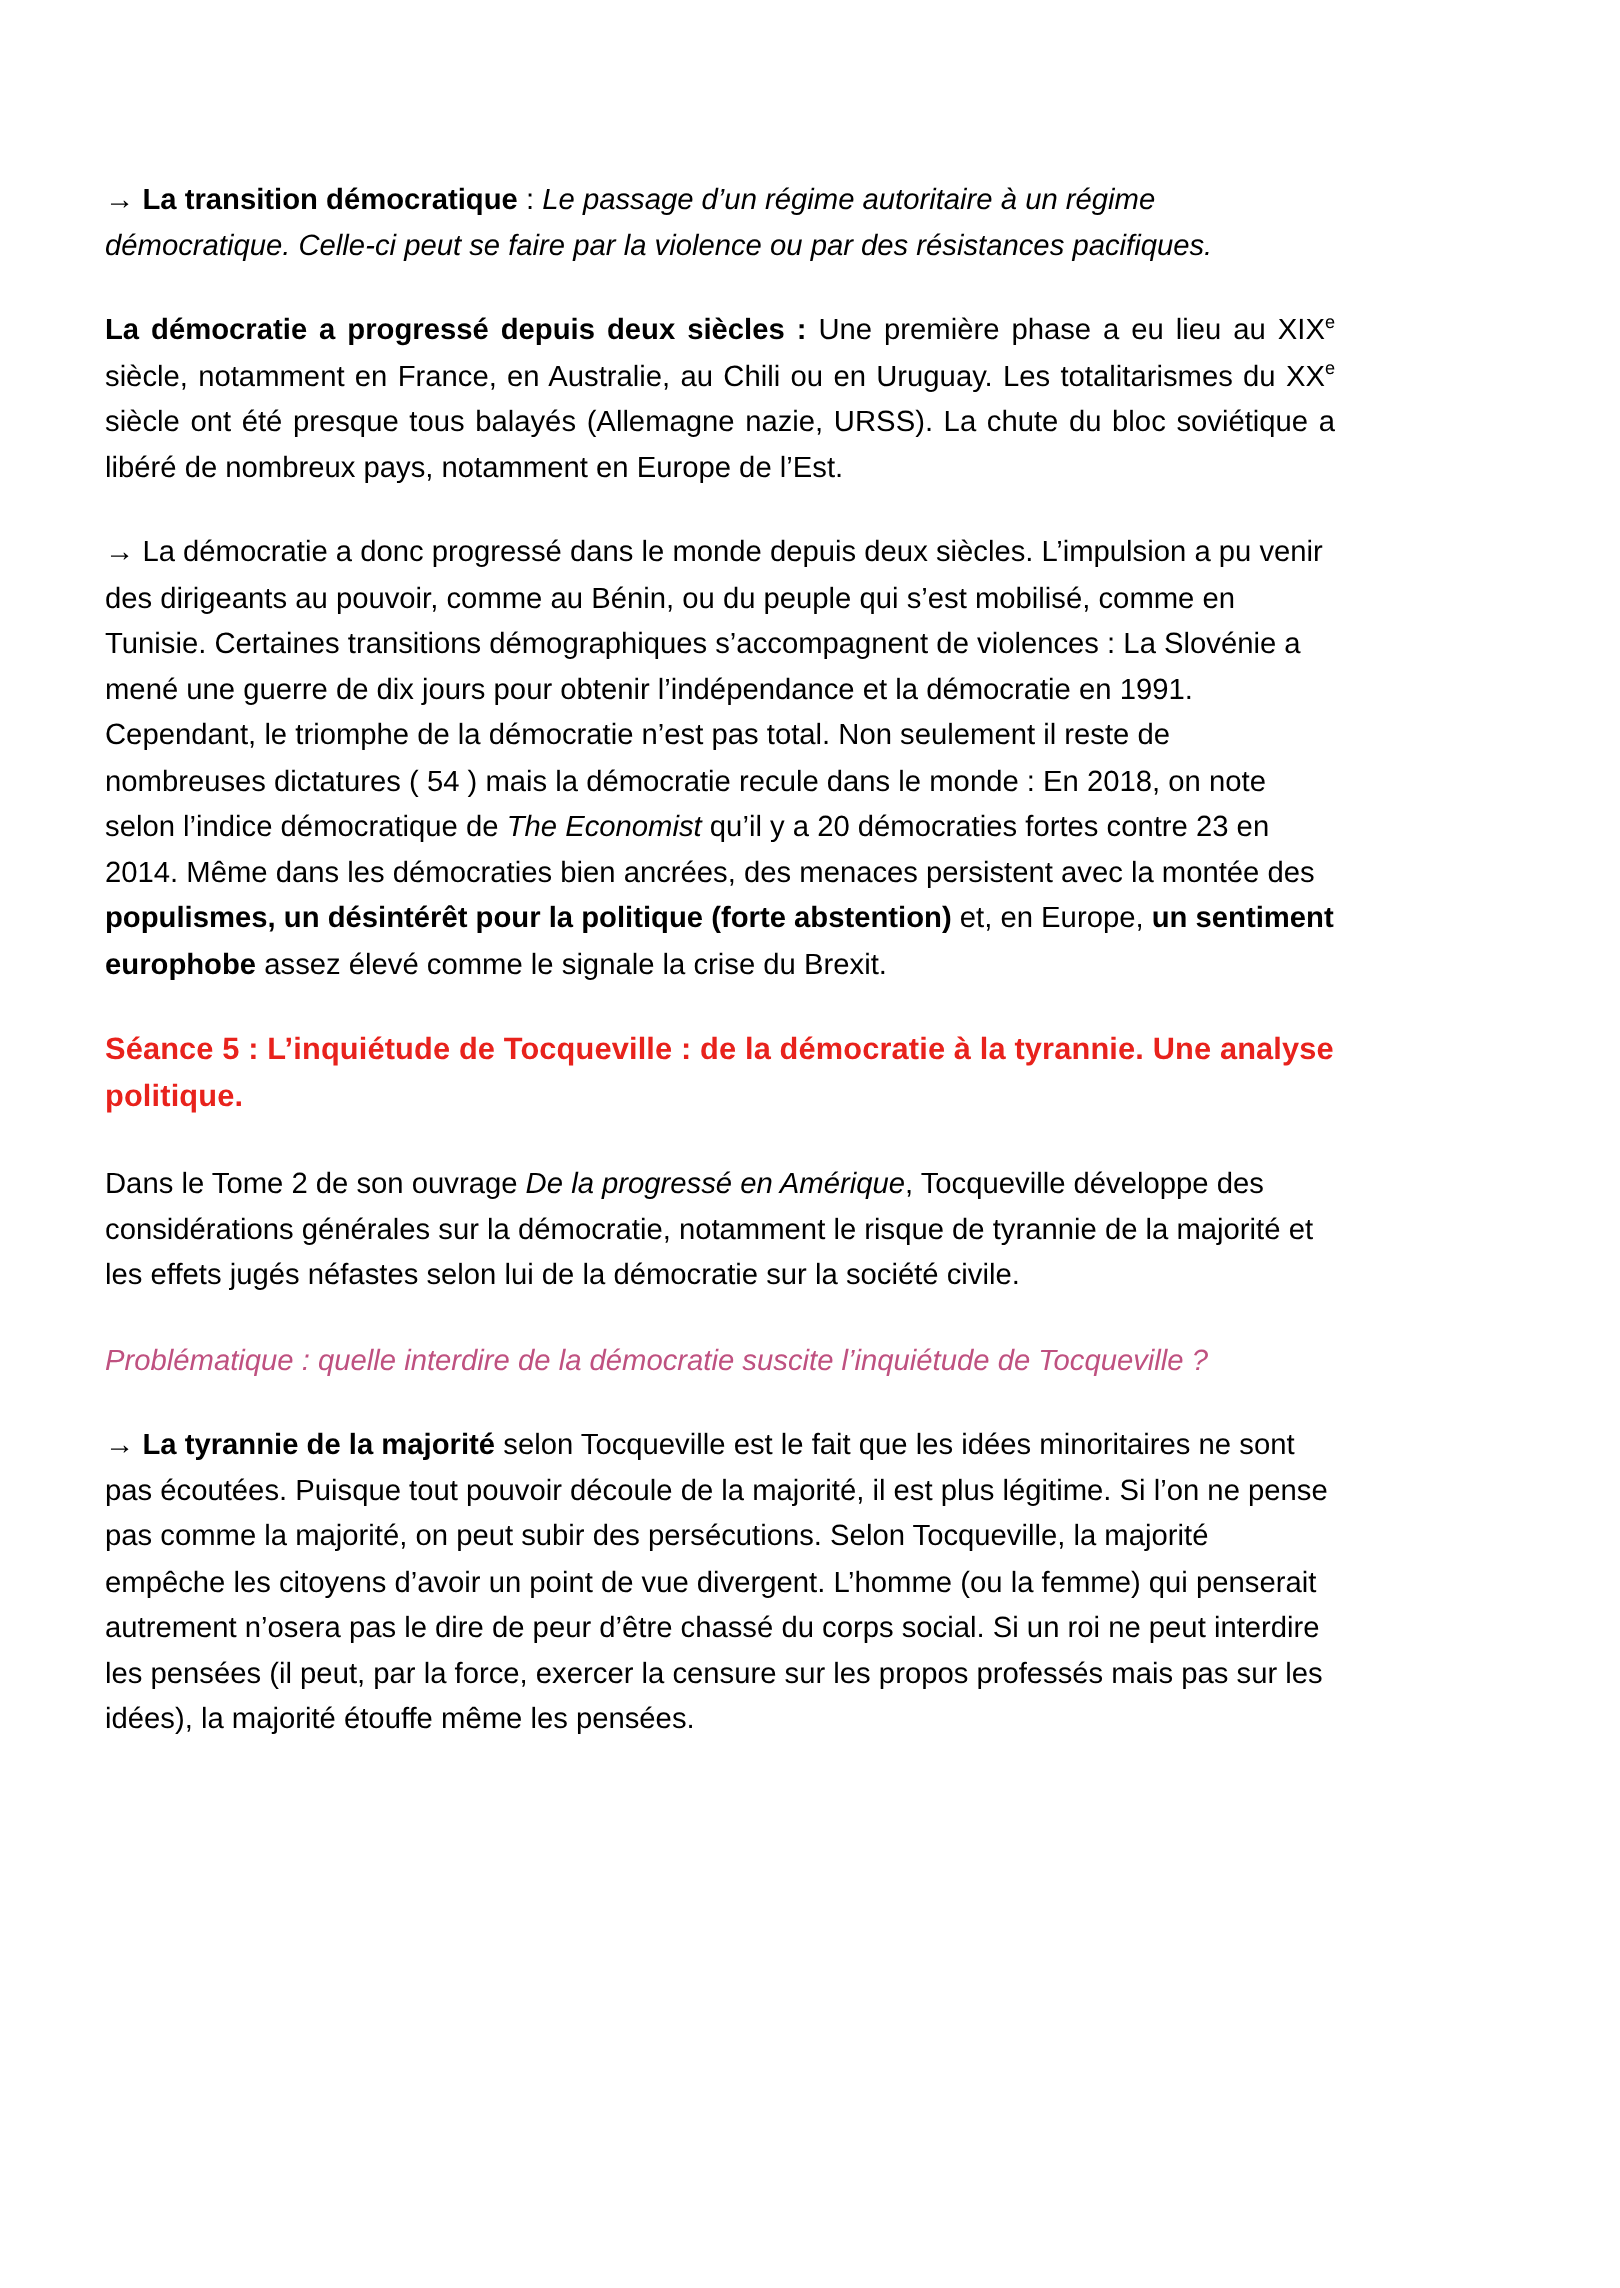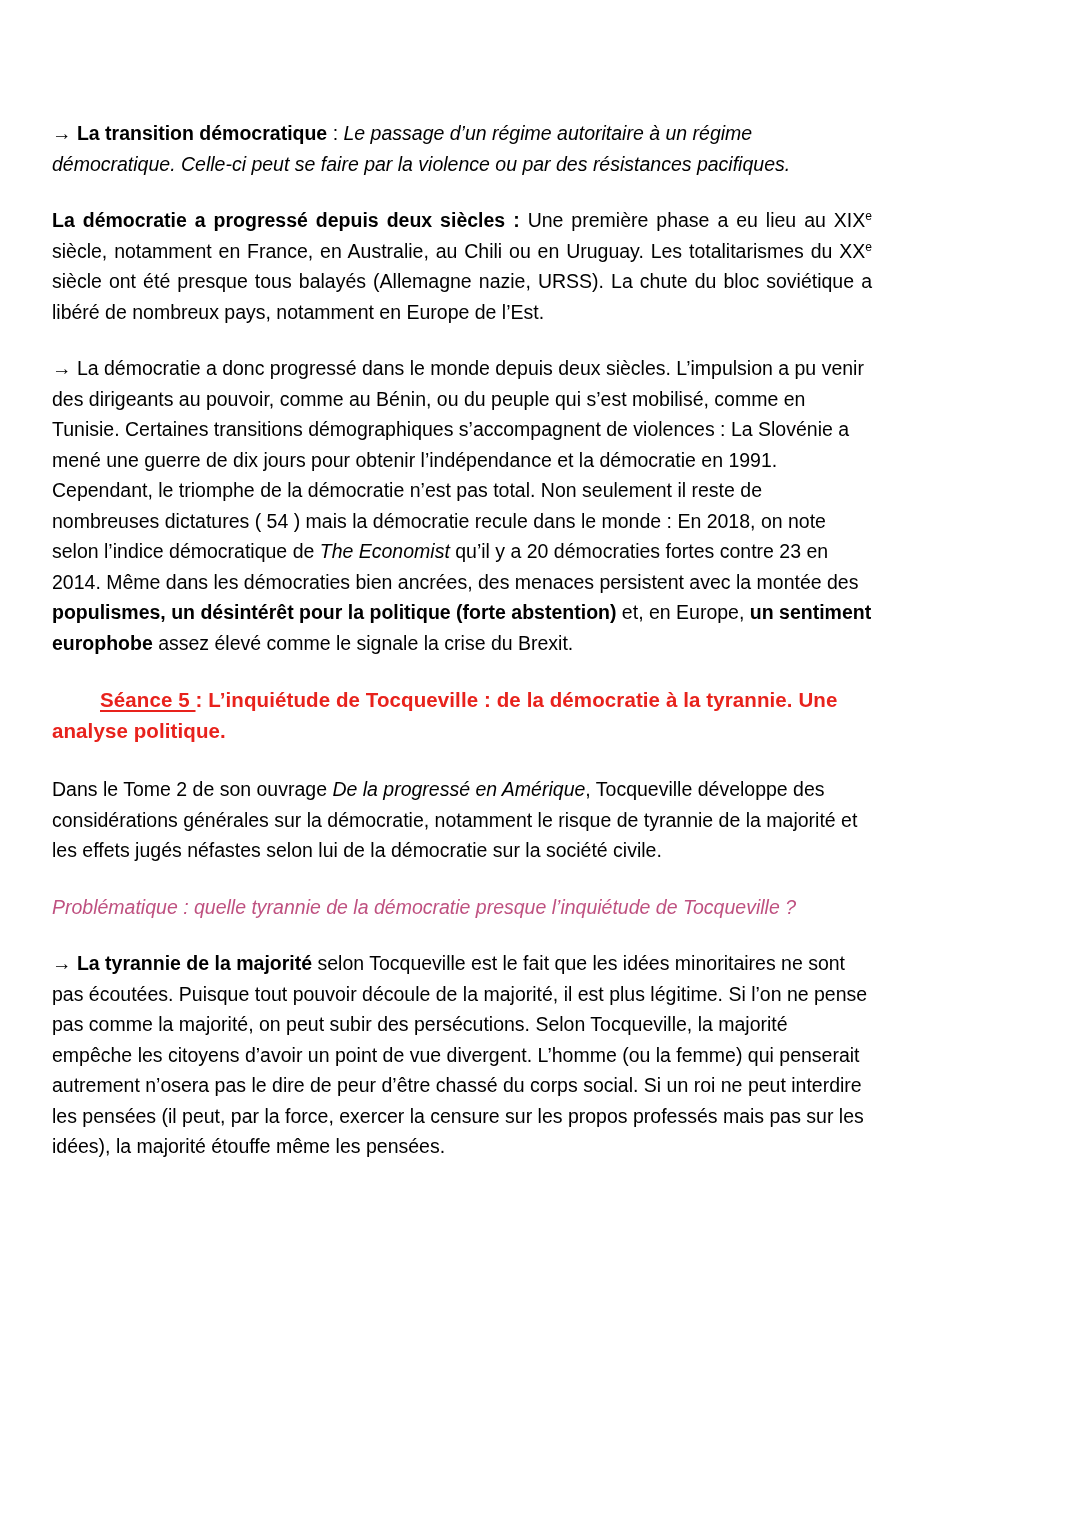--- a/index.html
+++ b/index.html
@@ -14,21 +14,21 @@
     font-family: "Liberation Sans", sans-serif;
     color: #000000;
     -webkit-font-smoothing: antialiased;
   }
   .page {
     position: relative;
     width: 1080px;
     height: 1525px;
     background: #ffffff;
     box-sizing: border-box;
-    padding: 118px 130px 0 52px;
+    padding: 118px 130px 0 70px;
   }
   .doc-body {
     width: 820px;
   }
   p.para {
     margin: 0 0 26px 0;
     font-size: 19.5px;
     line-height: 30.5px;
     color: #000000;
   }
@@ -45,23 +45,21 @@
 
   h2.heading {
     margin: 0 0 28px 0;
     font-size: 20.5px;
     line-height: 31px;
     font-weight: bold;
     color: #e8221c;
     letter-spacing: 0.1px;
   }
   h2.heading .u {
-    text-decoration: underline;
     text-underline-offset: 3px;
-    margin-left: 48px;
   }
 
   p.problematique {
     margin: 0 0 26px 0;
     font-size: 19.5px;
     line-height: 30.5px;
     font-style: italic;
     color: #bf5180;
   }
 
@@ -80,18 +78,18 @@
     <p class="para leftal"><span class="arrow">→ </span><span class="b">La transition démocratique</span><span> : </span><span class="i">Le passage d’un régime autoritaire à un régime démocratique. Celle-ci peut se faire par la violence ou par des résistances pacifiques.</span></p>
 
     <p class="para justify"><span class="b">La démocratie a progressé depuis deux siècles : </span><span class="green">Une première phase a eu lieu au XIX</span><sup class="green">e</sup><span class="green"> siècle, notamment en France, en Australie, au Chili ou en Uruguay. Les totalitarismes du XX</span><sup class="green">e</sup><span class="green"> siècle ont été presque tous balayés (Allemagne nazie, URSS). La chute du bloc soviétique a libéré de nombreux pays, notamment en Europe de l’Est.</span></p>
 
     <p class="para leftal"><span class="arrow">→ </span><span>La démocratie a donc progressé dans le monde depuis deux siècles. L’impulsion a pu venir des dirigeants au pouvoir, </span><span class="green">comme au Bénin</span><span>, ou du peuple qui s’est mobilisé, </span><span class="green">comme en Tunisie</span><span>. Certaines transitions démographiques s’accompagnent de violences : </span><span class="green">La Slovénie a mené une guerre de dix jours pour obtenir l’indépendance et la démocratie en 1991</span><span>. Cependant, le triomphe de la démocratie n’est pas total. Non seulement il reste de nombreuses dictatures ( 54 ) mais la démocratie recule dans le monde : </span><span class="green">En 2018, on note selon l’indice démocratique de </span><span class="green-i">The Economist</span><span class="green"> qu’il y a 20 démocraties fortes contre 23 en 2014</span><span>. Même dans les démocraties bien ancrées, des menaces persistent avec la montée des </span><span class="b">populismes,  un désintérêt pour la politique (forte abstention)</span><span> et, en Europe, </span><span class="b">un sentiment europhobe</span><span> assez élevé comme le signale la crise du Brexit.</span></p>
 
     <h2 class="heading"><span class="u">Séance 5 </span><span>: L’inquiétude de Tocqueville : de la démocratie à la tyrannie. Une analyse politique.</span></h2>
 
     <p class="para leftal"><span>Dans le Tome 2 de son ouvrage </span><span class="i">De la progressé en Amérique</span><span>, Tocqueville développe des considérations générales sur la démocratie, notamment le risque de tyrannie de la majorité et les effets jugés néfastes selon lui de la démocratie sur la société civile.</span></p>
 
-    <p class="problematique">Problématique : quelle tyrannie de la démocratie presque l’inquiétude de Tocqueville ?</p>
+    <p class="problematique">Problématique : quelle interdire de la démocratie suscite l’inquiétude de Tocqueville ?</p>
 
     <p class="para leftal"><span class="arrow">→ </span><span class="b">La tyrannie de la majorité</span><span> selon Tocqueville est le fait que les idées minoritaires ne sont pas écoutées. Puisque tout pouvoir découle de la majorité, il est plus légitime. Si l’on ne pense pas comme la majorité, on peut subir des persécutions. Selon Tocqueville, la majorité empêche les citoyens d’avoir un point de vue divergent. L’homme (ou la femme) qui penserait autrement n’osera pas le dire de peur d’être chassé du corps social. Si un roi ne peut interdire les pensées (il peut, par la force, exercer la censure sur les propos professés mais pas sur les idées), la majorité étouffe même les pensées.</span></p>
 
   </div>
 </div>
 
 </body></html>

